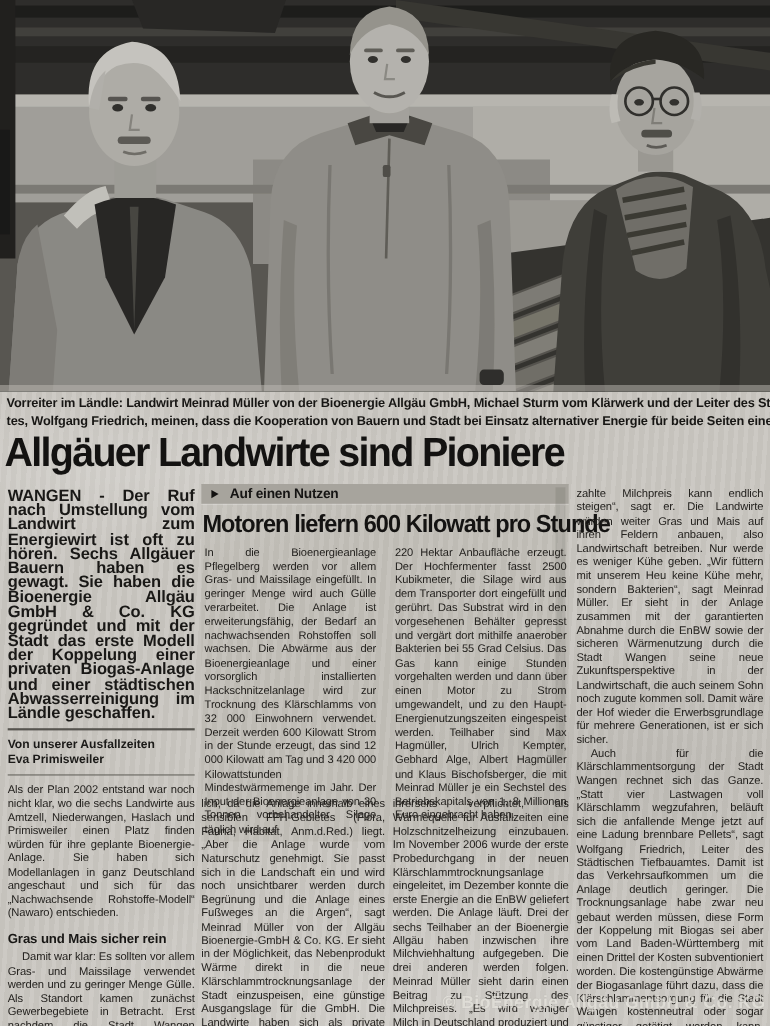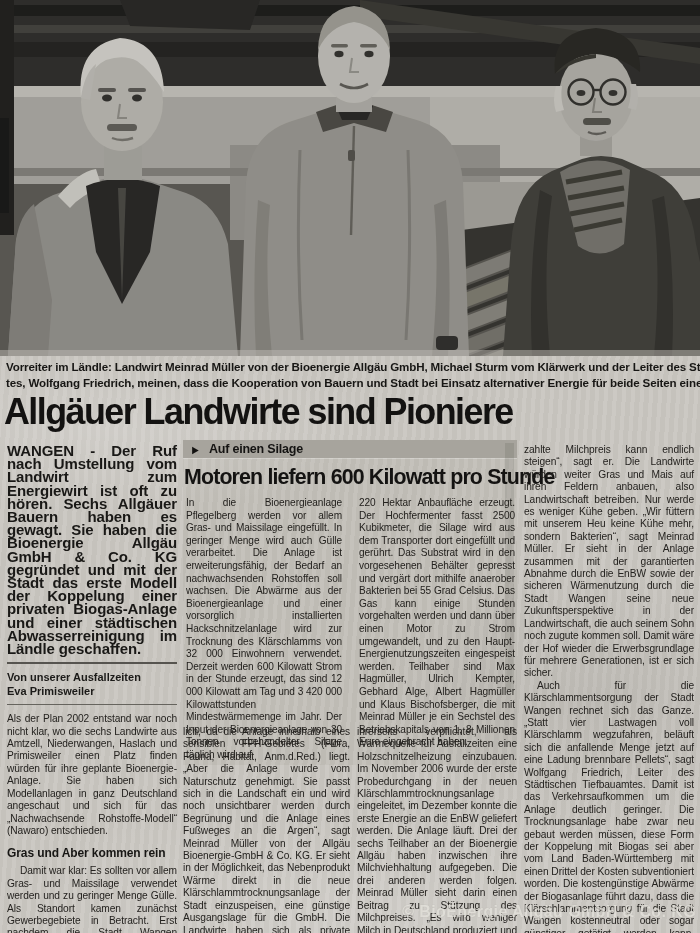--- a/index.html
+++ b/index.html
@@ -190,28 +190,28 @@
 
   <div class="headline">Allgäuer Landwirte sind Pioniere</div>
 
   <div class="col col1">
     <div class="lead">WANGEN - Der Ruf nach Umstellung vom Landwirt zum Energiewirt ist oft zu hören. Sechs Allgäuer Bauern haben es gewagt. Sie haben die Bioenergie Allgäu GmbH &amp; Co. KG gegründet und mit der Stadt das erste Modell der Koppelung einer privaten Biogas-Anlage und einer städtischen Abwasserreinigung im Ländle geschaffen.</div>
     <hr class="rule">
     <div class="byline">Von unserer Ausfallzeiten</div>
     <div class="byline">Eva Primisweiler</div>
     <hr class="rule2">
     <div class="bodytxt">Als der Plan 2002 entstand war noch nicht klar, wo die sechs Landwirte aus Amtzell, Niederwangen, Haslach und Primisweiler einen Platz finden würden für ihre geplante Bioenergie-Anlage. Sie haben sich Modellanlagen in ganz Deutschland angeschaut und sich für das „Nachwachsende Rohstoffe-Modell“ (Nawaro) entschieden.</div>
-    <div class="subhead">Gras und Aber kommen rein</div>
+    <div class="subhead">Gras und Mais sicher rein</div>
     <div class="bodytxt indent">Damit war klar: Es sollten vor allem Gras- und Maissilage verwendet werden und zu geringer Menge Gülle. Als Standort kamen zunächst Gewerbegebiete in Betracht. Erst nachdem die Stadt Wangen interessiert war an einer Zusammenarbeit, bei der die Abwärme der Bioenergieanlage zur Trocknung des Wangener Klärschlamms genutzt werden sollte, kam der Standort Pflegelberg in die nähere Auswahl. Dies ist nicht selbstverständ-</div>
   </div>
 
   <div class="infobox">
     <div class="kicker">
       <span class="arrow">►</span>
-      <span class="ktext">Auf einen Silage</span>
+      <span class="ktext">Auf einen Nutzen</span>
     </div>
     <div class="boxtitle">Motoren liefern 600 Kilowatt pro Stunde</div>
     <div class="boxcols">
       <div class="boxcol">In die Bioenergieanlage Pflegelberg werden vor allem Gras- und Maissilage eingefüllt. In geringer Menge wird auch Gülle verarbeitet. Die Anlage ist erweiterungsfähig, der Bedarf an nachwachsenden Rohstoffen soll wachsen. Die Abwärme aus der Bioenergieanlage und einer vorsorglich installierten Hackschnitzelanlage wird zur Trocknung des Klärschlamms von 32 000 Einwohnern verwendet. Derzeit werden 600 Kilowatt Strom in der Stunde erzeugt, das sind 12 000 Kilowatt am Tag und 3 420 000 Kilowattstunden Mindestwärmemenge im Jahr. Der Input der Bioenergieanlage von 30 Tonnen vorbehandelter Silage täglich wird auf</div>
       <div class="boxcol">220 Hektar Anbaufläche erzeugt. Der Hochfermenter fasst 2500 Kubikmeter, die Silage wird aus dem Transporter dort eingefüllt und gerührt. Das Substrat wird in den vorgesehenen Behälter gepresst und vergärt dort mithilfe anaerober Bakterien bei 55 Grad Celsius. Das Gas kann einige Stunden vorgehalten werden und dann über einen Motor zu Strom umgewandelt, und zu den Haupt-Energienutzungszeiten eingespeist werden. Teilhaber sind Max Hagmüller, Ulrich Kempter, Gebhard Alge, Albert Hagmüller und Klaus Bischofsberger, die mit Meinrad Müller je ein Sechstel des Betriebskapitals von 1, 8 Millionen Euro eingebracht haben.</div>
     </div>
   </div>
   <div class="infobox-shadow"></div>
 
   <div class="col col2cont bodytxt">lich, da die Anlage innerhalb eines sensiblen FFH-Gebietes (Flora, Fauna, Habitat, Anm.d.Red.) liegt. „Aber die Anlage wurde vom Naturschutz genehmigt. Sie passt sich in die Landschaft ein und wird noch unsichtbarer werden durch Begrünung und die Anlage eines Fußweges an die Argen“, sagt Meinrad Müller von der Allgäu Bioenergie-GmbH &amp; Co. KG. Er sieht in der Möglichkeit, das Nebenprodukt Wärme direkt in die neue Klärschlammtrocknungsanlage der Stadt einzuspeisen, eine günstige Ausgangslage für die GmbH. Die Landwirte haben sich als private Betreiber</div>

